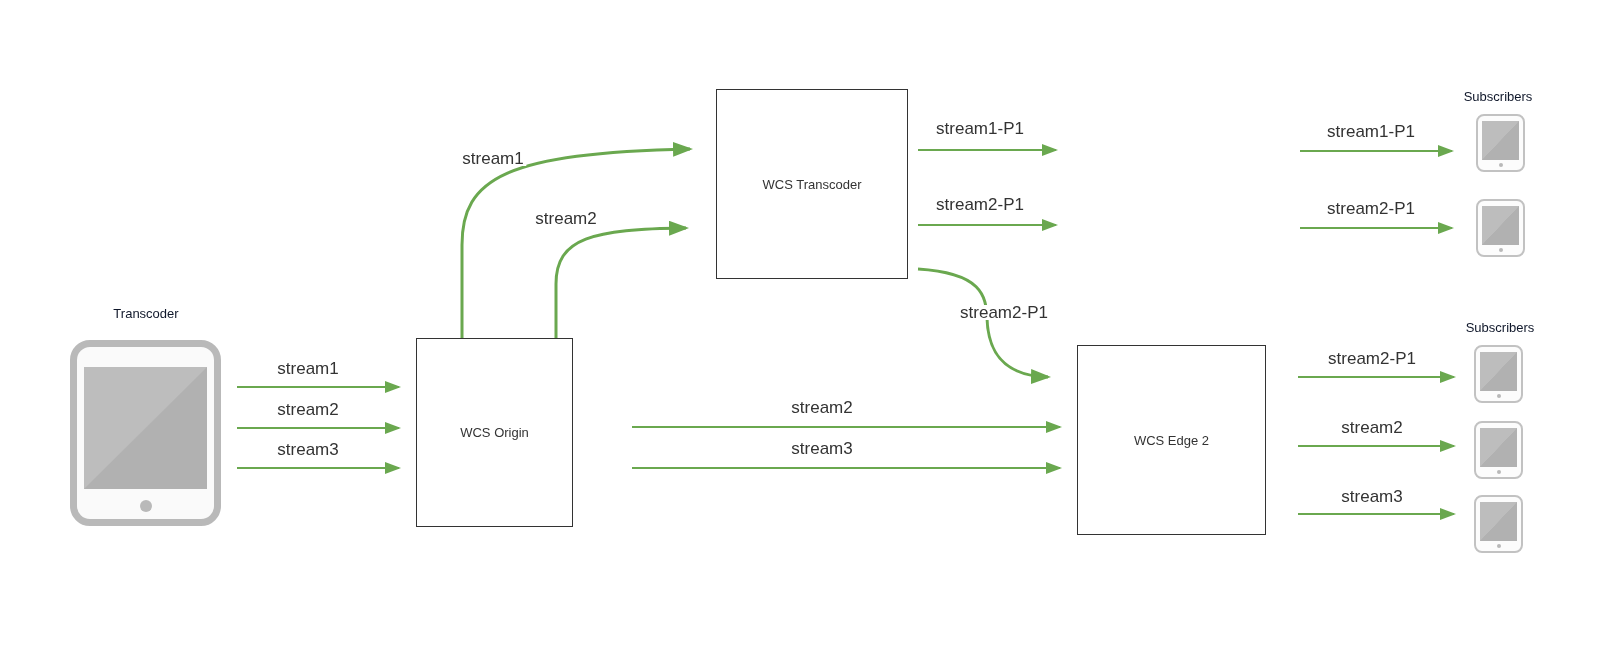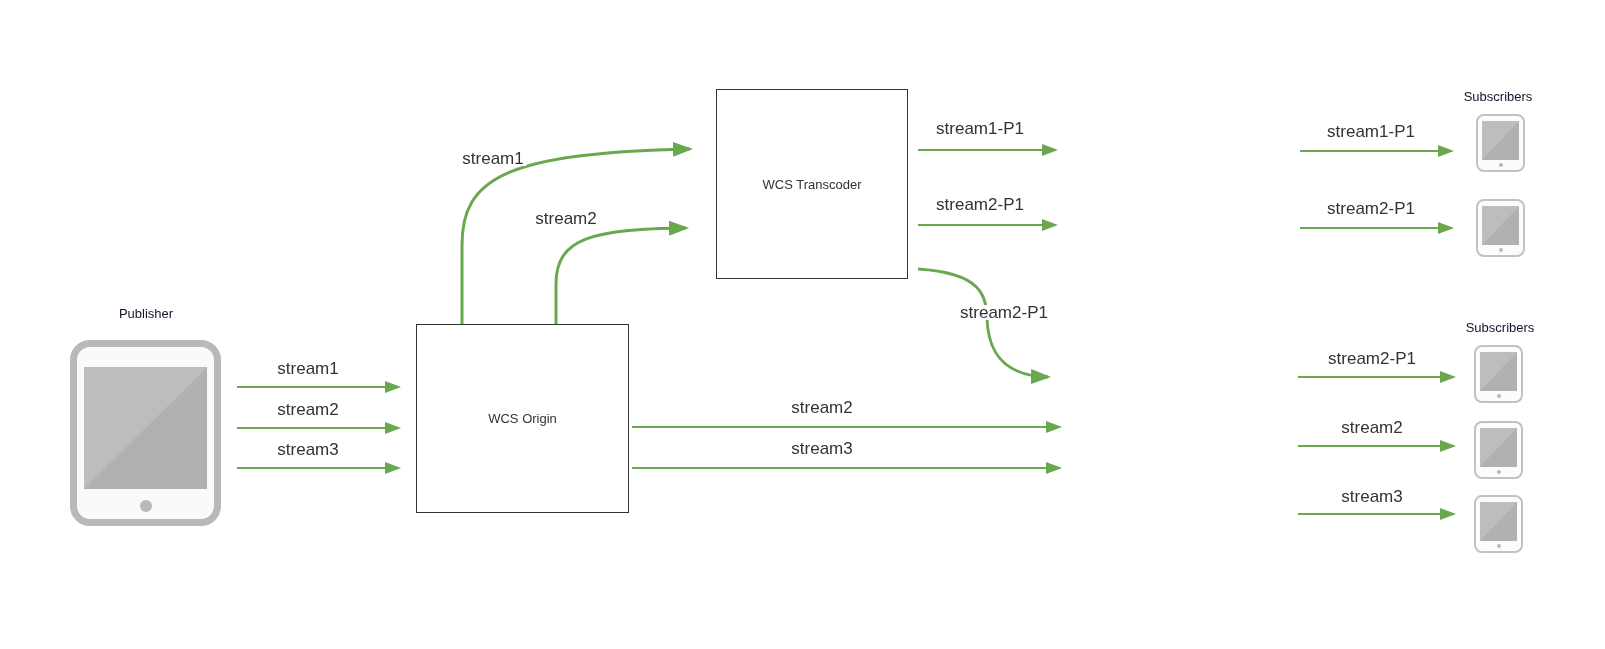--- a/index.html
+++ b/index.html
@@ -74,31 +74,34 @@
     <path class="arrow-curve" d="M918,269 C982,273 986,296 987,318 C988,352 1003,376 1048,377" marker-end="url(#ahb)"></path>
 
     <path class="arrow" d="M1300,151 L1452,151" marker-end="url(#ah)"></path>
     <path class="arrow" d="M1300,228 L1452,228" marker-end="url(#ah)"></path>
 
     <path class="arrow" d="M1298,377 L1454,377" marker-end="url(#ah)"></path>
     <path class="arrow" d="M1298,446 L1454,446" marker-end="url(#ah)"></path>
     <path class="arrow" d="M1298,514 L1454,514" marker-end="url(#ah)"></path>
   </svg>
 
-  <div class="section-label" style="left:146px; top:306px;">Publisher</div>
+  <div class="section-label" style="left:146px; top:306px;">Transcoder</div>
   <div class="tablet large" style="left:70px; top:340px;">
     <div class="screen"></div>
     <div class="home"></div>
   </div>
 
-  <div class="node" style="left:416px; top:324px; width:213px; height:189px;align-items:center;">
+  <div class="node" style="left:416px; top:338px; width:157px; height:189px;align-items:center;">
     <span>WCS Origin</span>
   </div>
   <div class="node" style="left:716px; top:89px; width:192px; height:190px;">
     <span>WCS Transcoder</span>
+  </div>
+  <div class="node" style="left:1077px; top:345px; width:189px; height:190px;">
+    <span>WCS Edge 2</span>
   </div>
 
   <div class="flow-label" style="left:308px; top:361px;">stream1</div>
   <div class="flow-label" style="left:308px; top:402px;">stream2</div>
   <div class="flow-label" style="left:308px; top:442px;">stream3</div>
 
   <div class="flow-label" style="left:493px; top:151px;">stream1</div>
   <div class="flow-label" style="left:566px; top:211px;">stream2</div>
 
   <div class="flow-label" style="left:980px; top:121px;">stream1-P1</div>

